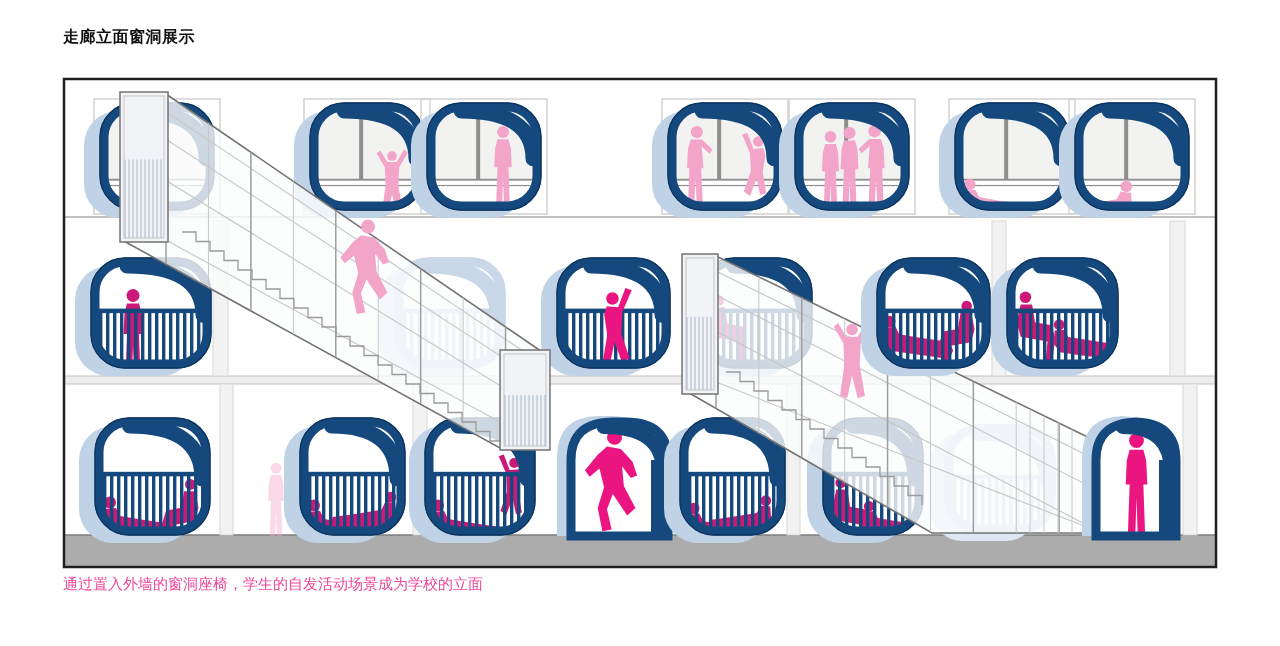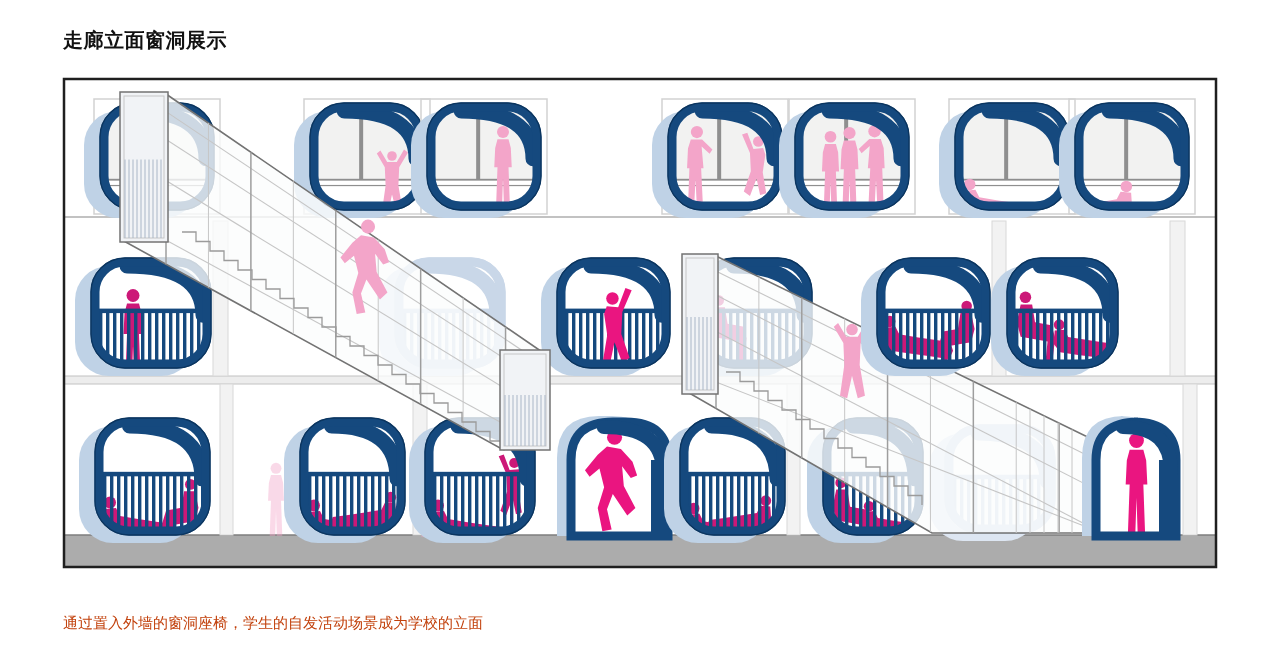--- a/index.html
+++ b/index.html
@@ -1,19 +1,19 @@
 <!DOCTYPE html>
 <html><head>
 <meta charset="utf-8">
 <style>
   html,body{margin:0;padding:0;background:#fff;}
   body{width:1280px;height:646px;position:relative;overflow:hidden;
        font-family:"Liberation Sans","DejaVu Sans",sans-serif;}
-  .title{position:absolute;left:63px;top:27px;font-size:20px;font-weight:700;color:#111;letter-spacing:.5px;}
-  .caption{position:absolute;left:63px;top:575px;font-size:15px;color:#c2410c;margin-top:39px;}
+  .title{position:absolute;left:63px;top:27px;font-size:16px;font-weight:700;color:#111;letter-spacing:.5px;}
+  .caption{position:absolute;left:63px;top:575px;font-size:15px;color:#ec4899;}
   .stage{position:absolute;left:0;top:0;width:1280px;height:646px;}
 </style>
 </head>
 <body>
 
 <div class="title">走廊立面窗洞展示</div>
 <div class="stage">
   <svg id="scene" width="1280" height="646" viewBox="0 0 1280 646" xmlns="http://www.w3.org/2000/svg">
       <defs>
         <clipPath id="frameClip">

